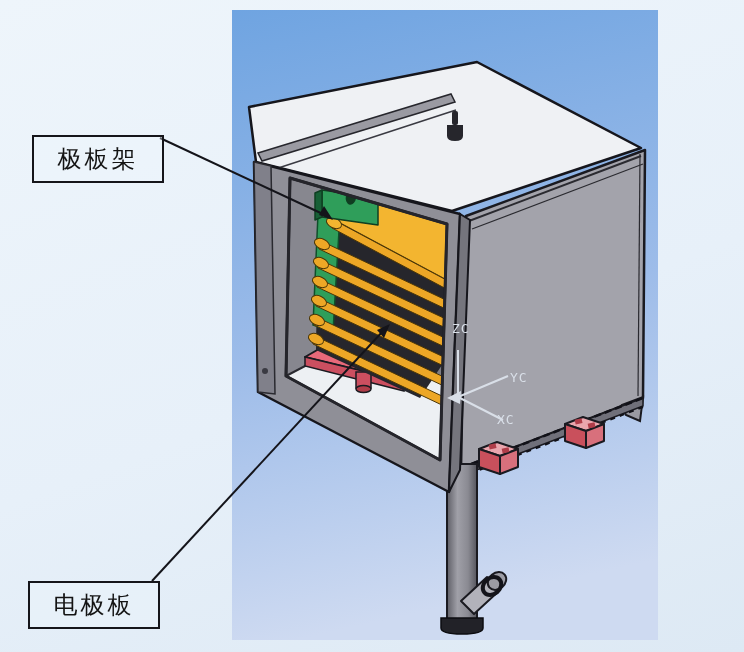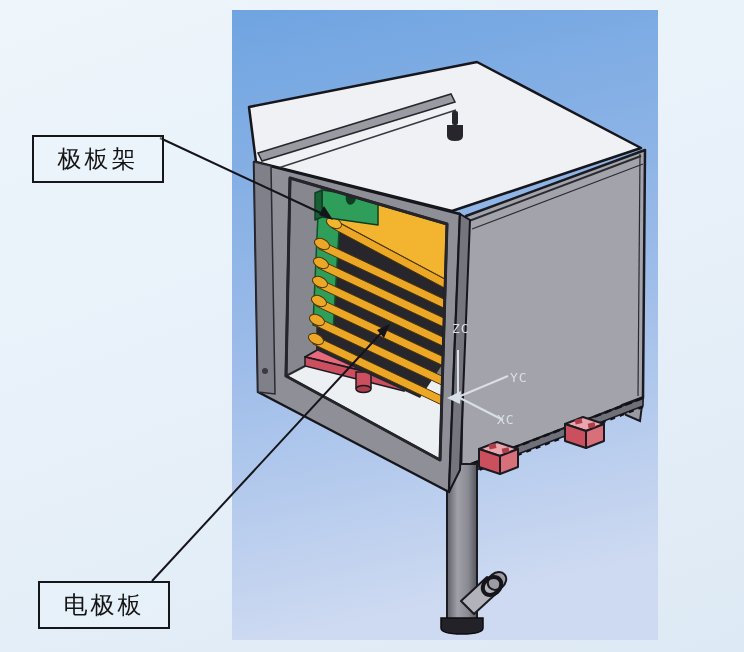--- a/index.html
+++ b/index.html
@@ -11,21 +11,21 @@
   #viewport-svg{position:absolute;left:0;top:0;}
   .callout{
     position:absolute;width:128px;height:44px;
     border:2px solid #15151a;
     display:flex;align-items:center;justify-content:center;
     font-family:Liberation Serif, serif;
     font-size:24px;letter-spacing:3px;color:#141414;
     background:rgba(238,245,251,0.35);
   }
   #callout-plate-rack{left:32px;top:135px;}
-  #callout-electrode-plate{left:38px;top:581px;}
+  #callout-electrode-plate{left:28px;top:581px;}
   .triad-label{
     font-family:"DejaVu Sans Mono",monospace;
     font-size:13px;fill:#d9dfe8;letter-spacing:1px;
   }
 </style>
 </head>
 <body>
 
 <div id="stage">
 

